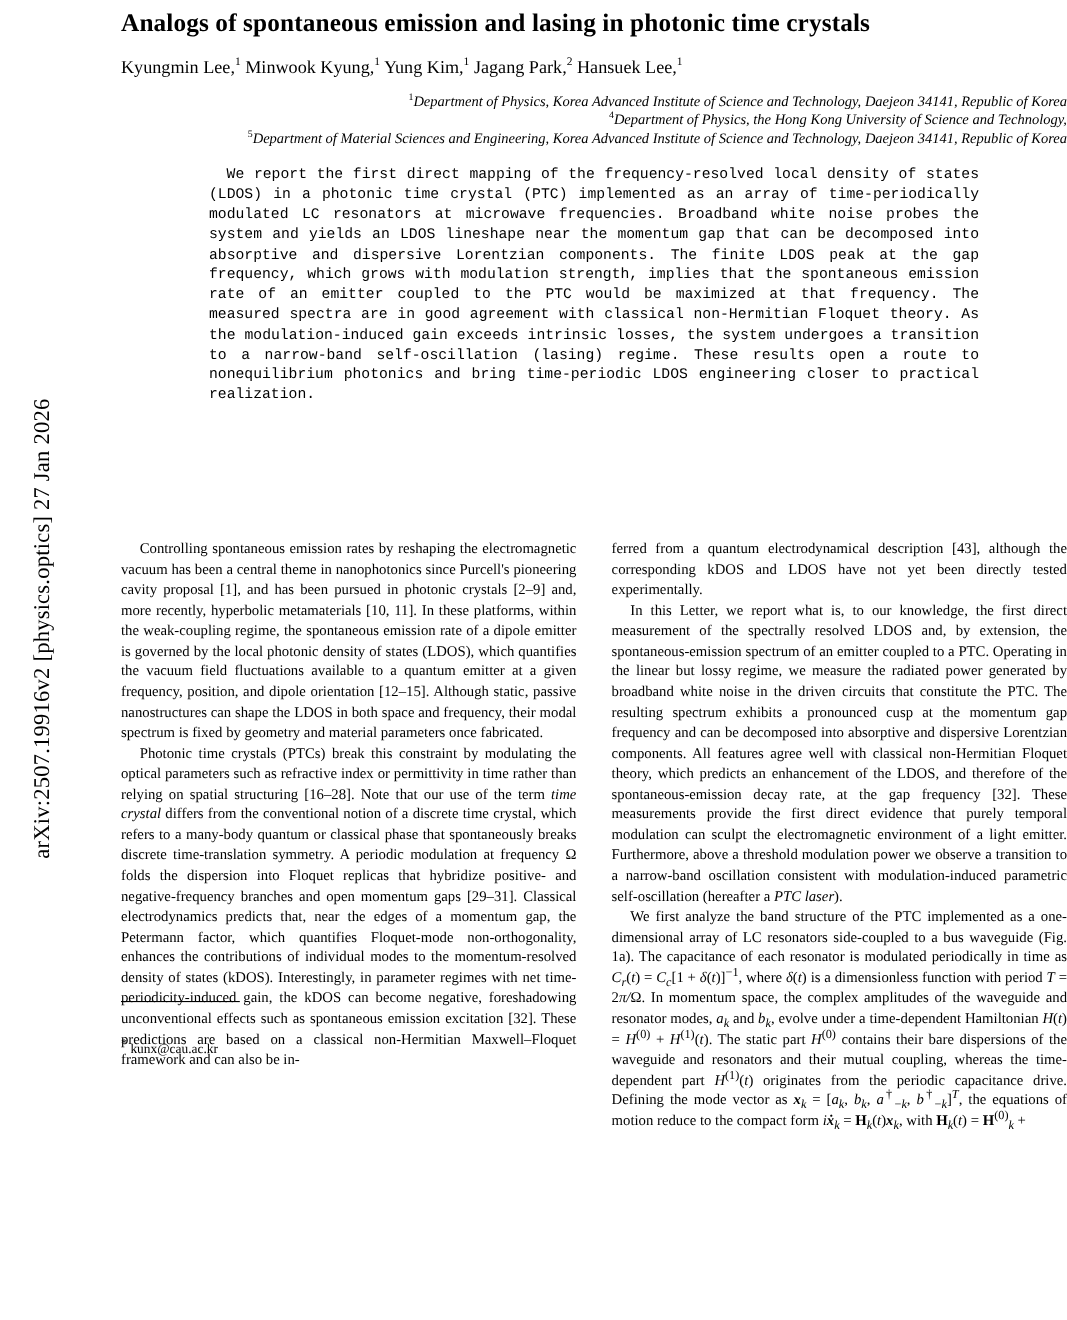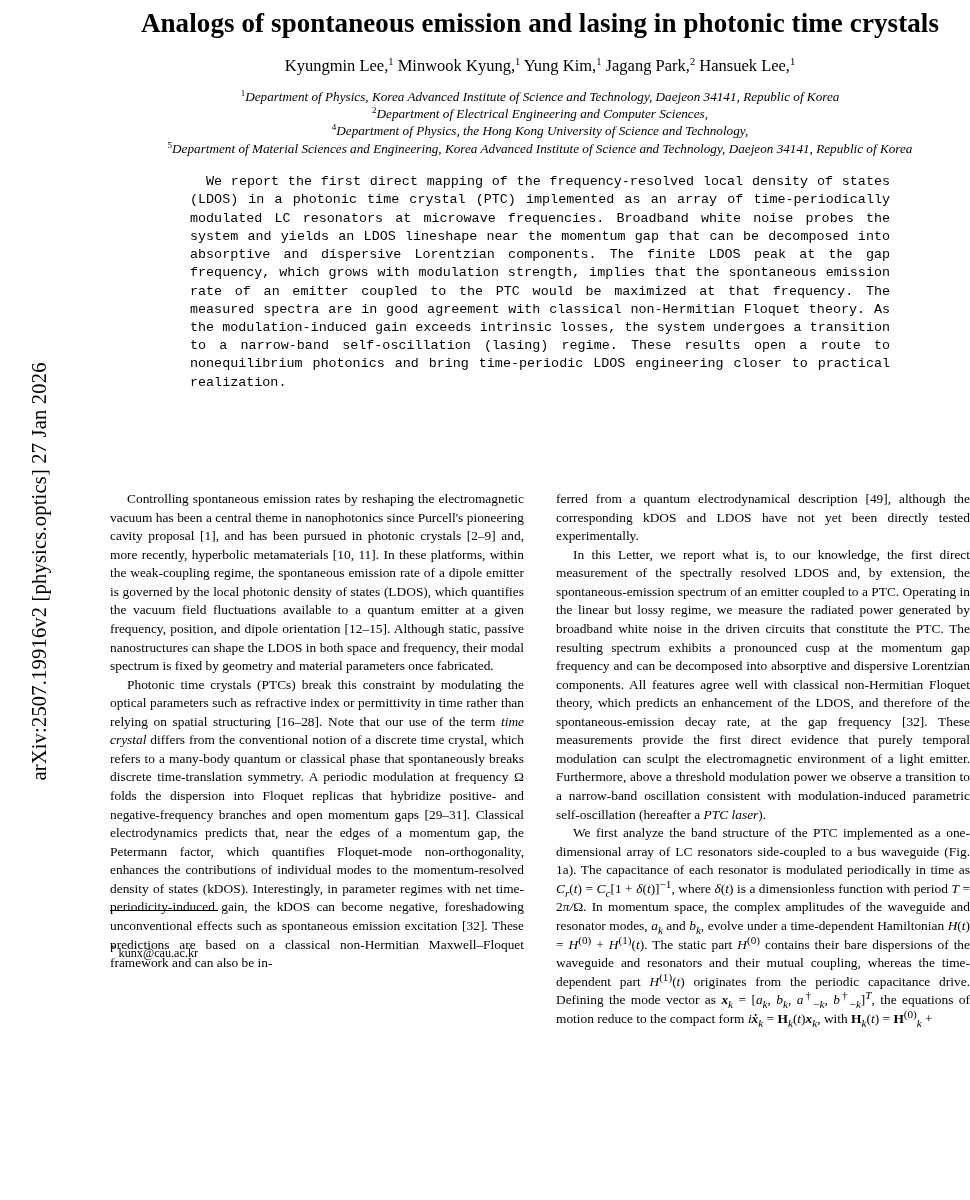--- a/index.html
+++ b/index.html
@@ -40,37 +40,36 @@
   }
 
   .content {
     position: absolute;
     left: 110px;
     top: 0;
     width: 860px;
   }
 
   .title {
-    text-align: center;
-    font-size: 27px;
+    text-align: left;
+    font-size: 23px;
     font-weight: bold;
     margin-top: 8px;
     letter-spacing: 0.1px;
   }
 
   .authors {
-    text-align: center;
     font-size: 16.5px;
     margin-top: 14px;
     line-height: 1.55;
   }
   .authors sup { font-size: 10.5px; }
 
   .affils {
-    text-align: center;
+    text-align: right;
     font-size: 13.2px;
     font-style: italic;
     margin-top: 9px;
     line-height: 1.32;
   }
   .affils sup { font-size: 9px; font-style: normal; }
   .affils .line { display: block; }
 
   .abstract {
     margin: 16px auto 0 auto;
@@ -143,21 +142,20 @@
     <div class="title">Analogs of spontaneous emission and lasing in photonic time crystals</div>
 
     <div class="authors">
       <div>
         Kyungmin Lee,<sup>1</sup> Minwook Kyung,<sup>1</sup> Yung Kim,<sup>1</sup> Jagang Park,<sup>2</sup> Hansuek Lee,<sup>1</sup>
       </div>
     </div>
 
     <div class="affils">
       <span class="line"><sup>1</sup>Department of Physics, Korea Advanced Institute of Science and Technology, Daejeon 34141, Republic of Korea</span>
-      <span class="line"><sup>2</sup>Department of Electrical Engineering and Computer Sciences,</span>
       <span class="line"><sup>4</sup>Department of Physics, the Hong Kong University of Science and Technology,</span>
       <span class="line"><sup>5</sup>Department of Material Sciences and Engineering, Korea Advanced Institute of Science and Technology, Daejeon 34141, Republic of Korea</span>
     </div>
 
     <div class="abstract"><span class="indent"></span><span>We report the first direct mapping of the frequency-resolved local density of states (LDOS) in a photonic time crystal (PTC) implemented as an array of time-periodically modulated LC resonators at microwave frequencies. Broadband white noise probes the system and yields an LDOS lineshape near the momentum gap that can be decomposed into absorptive and dispersive Lorentzian components. The finite LDOS peak at the gap frequency, which grows with modulation strength, implies that the spontaneous emission rate of an emitter coupled to the PTC would be maximized at that frequency. The measured spectra are in good agreement with classical non-Hermitian Floquet theory. As the modulation-induced gain exceeds intrinsic losses, the system undergoes a transition to a narrow-band self-oscillation (lasing) regime. These results open a route to nonequilibrium photonics and bring time-periodic LDOS engineering closer to practical realization.</span></div>
 
   </div>
 
   <div class="cols">
 
@@ -167,21 +165,21 @@
         <span class="mathup">Photonic time crystals (PTCs) break this constraint by modulating the optical parameters such as refractive index or permittivity in time rather than relying on spatial structuring [16–28]. Note that our use of the term </span><i class="mi">time crystal</i><span class="mathup"> differs from the conventional notion of a discrete time crystal, which refers to a many-body quantum or classical phase that spontaneously breaks discrete time-translation symmetry. A periodic modulation at frequency Ω folds the dispersion into Floquet replicas that hybridize positive- and negative-frequency branches and open momentum gaps [29–31]. Classical electrodynamics predicts that, near the edges of a momentum gap, the Petermann factor, which quantifies Floquet-mode non-orthogonality, enhances the contributions of individual modes to the momentum-resolved density of states (kDOS). Interestingly, in parameter regimes with net time-periodicity-induced gain, the kDOS can become negative, foreshadowing unconventional effects such as spontaneous emission excitation [32]. These predictions are based on a classical non-Hermitian Maxwell–Floquet framework and can also be in-</span>
       </p>
 
       <div class="footnote-rule"></div>
       <div class="footnotes">
         <span class="fn"><span class="mark">*</span> <span>kunx@cau.ac.kr</span></span>
       </div>
     </div>
 
     <div class="col right">
-      <p class="first" style="text-indent:0">ferred from a quantum electrodynamical description [49], although the corresponding kDOS and LDOS have not yet been directly tested experimentally.</p>
+      <p class="first" style="text-indent:0">ferred from a quantum electrodynamical description [43], although the corresponding kDOS and LDOS have not yet been directly tested experimentally.</p>
       <p>
         In this Letter, we report what is, to our knowledge, the first direct measurement of the spectrally resolved LDOS and, by extension, the spontaneous-emission spectrum of an emitter coupled to a PTC. Operating in the linear but lossy regime, we measure the radiated power generated by broadband white noise in the driven circuits that constitute the PTC. The resulting spectrum exhibits a pronounced cusp at the momentum gap frequency and can be decomposed into absorptive and dispersive Lorentzian components. All features agree well with classical non-Hermitian Floquet theory, which predicts an enhancement of the LDOS, and therefore of the spontaneous-emission decay rate, at the gap frequency [32]. These measurements provide the first direct evidence that purely temporal modulation can sculpt the electromagnetic environment of a light emitter. Furthermore, above a threshold modulation power we observe a transition to a narrow-band oscillation consistent with modulation-induced parametric self-oscillation (hereafter a <i class="mi">PTC laser</i>).
       </p>
       <p>
         We first analyze the band structure of the PTC implemented as a one-dimensional array of LC resonators side-coupled to a bus waveguide (Fig. 1a). The capacitance of each resonator is modulated periodically in time as <i class="mi">C</i><sub><i class="mi">r</i></sub>(<i class="mi">t</i>) = <i class="mi">C</i><sub><i class="mi">c</i></sub>[1 + <i class="mi">δ</i>(<i class="mi">t</i>)]<sup>−1</sup>, where <i class="mi">δ</i>(<i class="mi">t</i>) is a dimensionless function with period <i class="mi">T</i> = 2<i class="mi">π/</i>Ω. In momentum space, the complex amplitudes of the waveguide and resonator modes, <i class="mi">a<sub>k</sub></i> and <i class="mi">b<sub>k</sub></i>, evolve under a time-dependent Hamiltonian <i class="mi">H</i>(<i class="mi">t</i>) = <i class="mi">H</i><sup>(0)</sup> + <i class="mi">H</i><sup>(1)</sup>(<i class="mi">t</i>). The static part <i class="mi">H</i><sup>(0)</sup> contains their bare dispersions of the waveguide and resonators and their mutual coupling, whereas the time-dependent part <i class="mi">H</i><sup>(1)</sup>(<i class="mi">t</i>) originates from the periodic capacitance drive. Defining the mode vector as <b><i class="mi">x</i></b><sub><i class="mi">k</i></sub> = [<i class="mi">a<sub>k</sub></i>, <i class="mi">b<sub>k</sub></i>, <i class="mi">a</i><sup>†</sup><sub>−<i class="mi">k</i></sub>, <i class="mi">b</i><sup>†</sup><sub>−<i class="mi">k</i></sub>]<sup><i class="mi">T</i></sup>, the equations of motion reduce to the compact form <i class="mi">i</i><b><i class="mi">ẋ</i></b><sub><i class="mi">k</i></sub> = <b>H</b><sub><i class="mi">k</i></sub>(<i class="mi">t</i>)<b><i class="mi">x</i></b><sub><i class="mi">k</i></sub>, with <b>H</b><sub><i class="mi">k</i></sub>(<i class="mi">t</i>) = <b>H</b><sup>(0)</sup><sub><i class="mi">k</i></sub> +
       </p>
     </div>
 
   </div>
 

